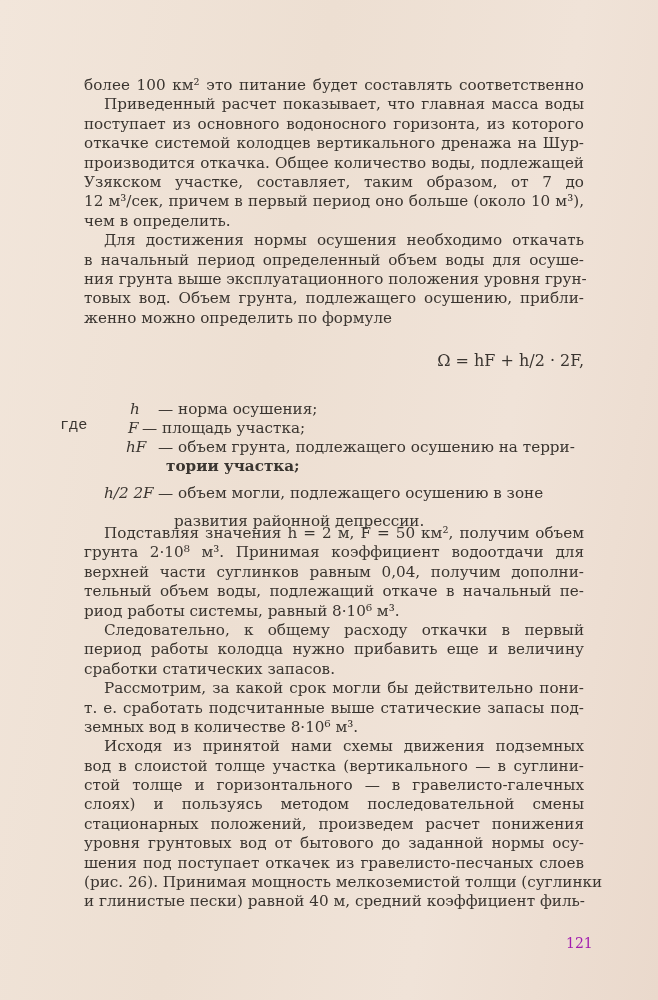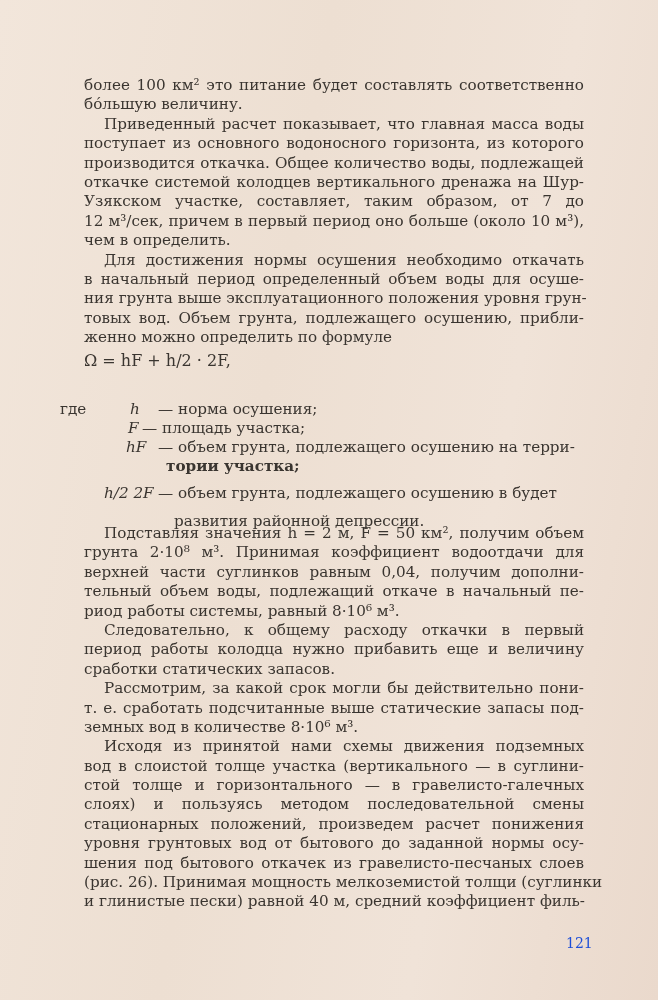--- a/index.html
+++ b/index.html
@@ -12,68 +12,67 @@
     position:relative;
   }
   .page {
     position:absolute; left:84px; top:76px; width:500px;
     font-size:15.2px; line-height:19.4px;
     text-align:justify;
   }
   .line { display:block; white-space:nowrap; text-align:justify; text-align-last:justify; height:19.4px; }
   .line.last { text-align-last:left; }
   .indent { text-indent:20px; }
-  .formula { position:absolute; left:0; width:500px; text-align:left; font-style:normal; font-size:16px; }
+  .formula { position:absolute; left:0; width:500px; text-align:right; font-style:normal; font-size:16px; }
   .it { font-style:italic; }
   .legend { position:absolute; left:0; width:500px; }
   .lg-row { position:absolute; white-space:nowrap; }
-  .page-num { position:absolute; left:566px; top:935px; font-size:14px; color:#1d4ed8; }
+  .page-num { position:absolute; left:566px; top:935px; font-size:14px; color:#a21caf; }
 </style>
 </head>
 <body>
 
 <div class="page">
   <div>
     <span class="line">более 100 км² это питание будет составлять соответственно</span>
-    <span class="line last">бóльшую величину.</span>
   </div>
   <div>
     <span class="line indent">Приведенный расчет показывает, что главная масса воды</span>
     <span class="line">поступает из основного водоносного горизонта, из которого</span>
+    <span class="line">откачке системой колодцев вертикального дренажа на Шур-</span>
     <span class="line">производится откачка. Общее количество воды, подлежащей</span>
-    <span class="line">откачке системой колодцев вертикального дренажа на Шур-</span>
     <span class="line">Узякском участке, составляет, таким образом, от 7 до</span>
     <span class="line">12 м³/сек, причем в первый период оно больше (около 10 м³),</span>
     <span class="line last">чем в определить.</span>
   </div>
   <div>
     <span class="line indent">Для достижения нормы осушения необходимо откачать</span>
     <span class="line">в начальный период определенный объем воды для осуше-</span>
     <span class="line">ния грунта выше эксплуатационного положения уровня грун-</span>
     <span class="line">товых вод. Объем грунта, подлежащего осушению, прибли-</span>
     <span class="line last">женно можно определить по формуле</span>
   </div>
 
   <div class="formula" style="top:275px;">Ω = hF + h/2 · 2F,</div>
 
   <div class="legend" style="top:324px;">
-    <span class="lg-row" style="left:-24px; top:0;">где</span>
+    <span class="lg-row" style="left:-24px; top:16px;font-family:Liberation Mono, monospace;">где</span>
 
     <span class="lg-row it" style="left:46px; top:0;">h</span>
     <span class="lg-row" style="left:74px; top:0;">— норма осушения;</span>
 
     <span class="lg-row it" style="left:44px; top:19px;">F</span>
     <span class="lg-row" style="left:58px; top:19px;">— площадь участка;</span>
 
     <span class="lg-row it" style="left:42px; top:38px;">hF</span>
     <span class="lg-row" style="left:74px; top:38px;">— объем грунта, подлежащего осушению на терри-</span>
     <span class="lg-row" style="left:82px; top:57px;font-weight:bold;">тории участка;</span>
 
     <span class="lg-row it" style="left:20px; top:84px;">h/2 2F</span>
-    <span class="lg-row" style="left:74px; top:84px;">— объем грунта, подлежащего осушению в будет</span>
+    <span class="lg-row" style="left:74px; top:84px;">— объем могли, подлежащего осушению в зоне</span>
     <span class="lg-row" style="left:90px; top:112px;">развития районной депрессии.</span>
   </div>
 
   <div style="position:absolute; top:448px; width:500px;">
     <span class="line indent">Подставляя значения h = 2 м, F = 50 км², получим объем</span>
     <span class="line">грунта 2·10⁸ м³. Принимая коэффициент водоотдачи для</span>
     <span class="line">верхней части суглинков равным 0,04, получим дополни-</span>
     <span class="line">тельный объем воды, подлежащий откаче в начальный пе-</span>
     <span class="line last">риод работы системы, равный 8·10⁶ м³.</span>
     <span class="line indent">Следовательно, к общему расходу откачки в первый</span>
@@ -81,19 +80,19 @@
     <span class="line last">сработки статических запасов.</span>
     <span class="line indent">Рассмотрим, за какой срок могли бы действительно пони-</span>
     <span class="line">т. е. сработать подсчитанные выше статические запасы под-</span>
     <span class="line last">земных вод в количестве 8·10⁶ м³.</span>
     <span class="line indent">Исходя из принятой нами схемы движения подземных</span>
     <span class="line">вод в слоистой толще участка (вертикального — в суглини-</span>
     <span class="line">стой толще и горизонтального — в гравелисто-галечных</span>
     <span class="line">слоях) и пользуясь методом последовательной смены</span>
     <span class="line">стационарных положений, произведем расчет понижения</span>
     <span class="line">уровня грунтовых вод от бытового до заданной нормы осу-</span>
-    <span class="line">шения под бытового откачек из гравелисто-песчаных слоев</span>
+    <span class="line">шения под поступает откачек из гравелисто-песчаных слоев</span>
     <span class="line">(рис. 26). Принимая мощность мелкоземистой толщи (суглинки</span>
     <span class="line">и глинистые пески) равной 40 м, средний коэффициент филь-</span>
   </div>
 </div>
 
 <div class="page-num">121</div>
 
 </body></html>

